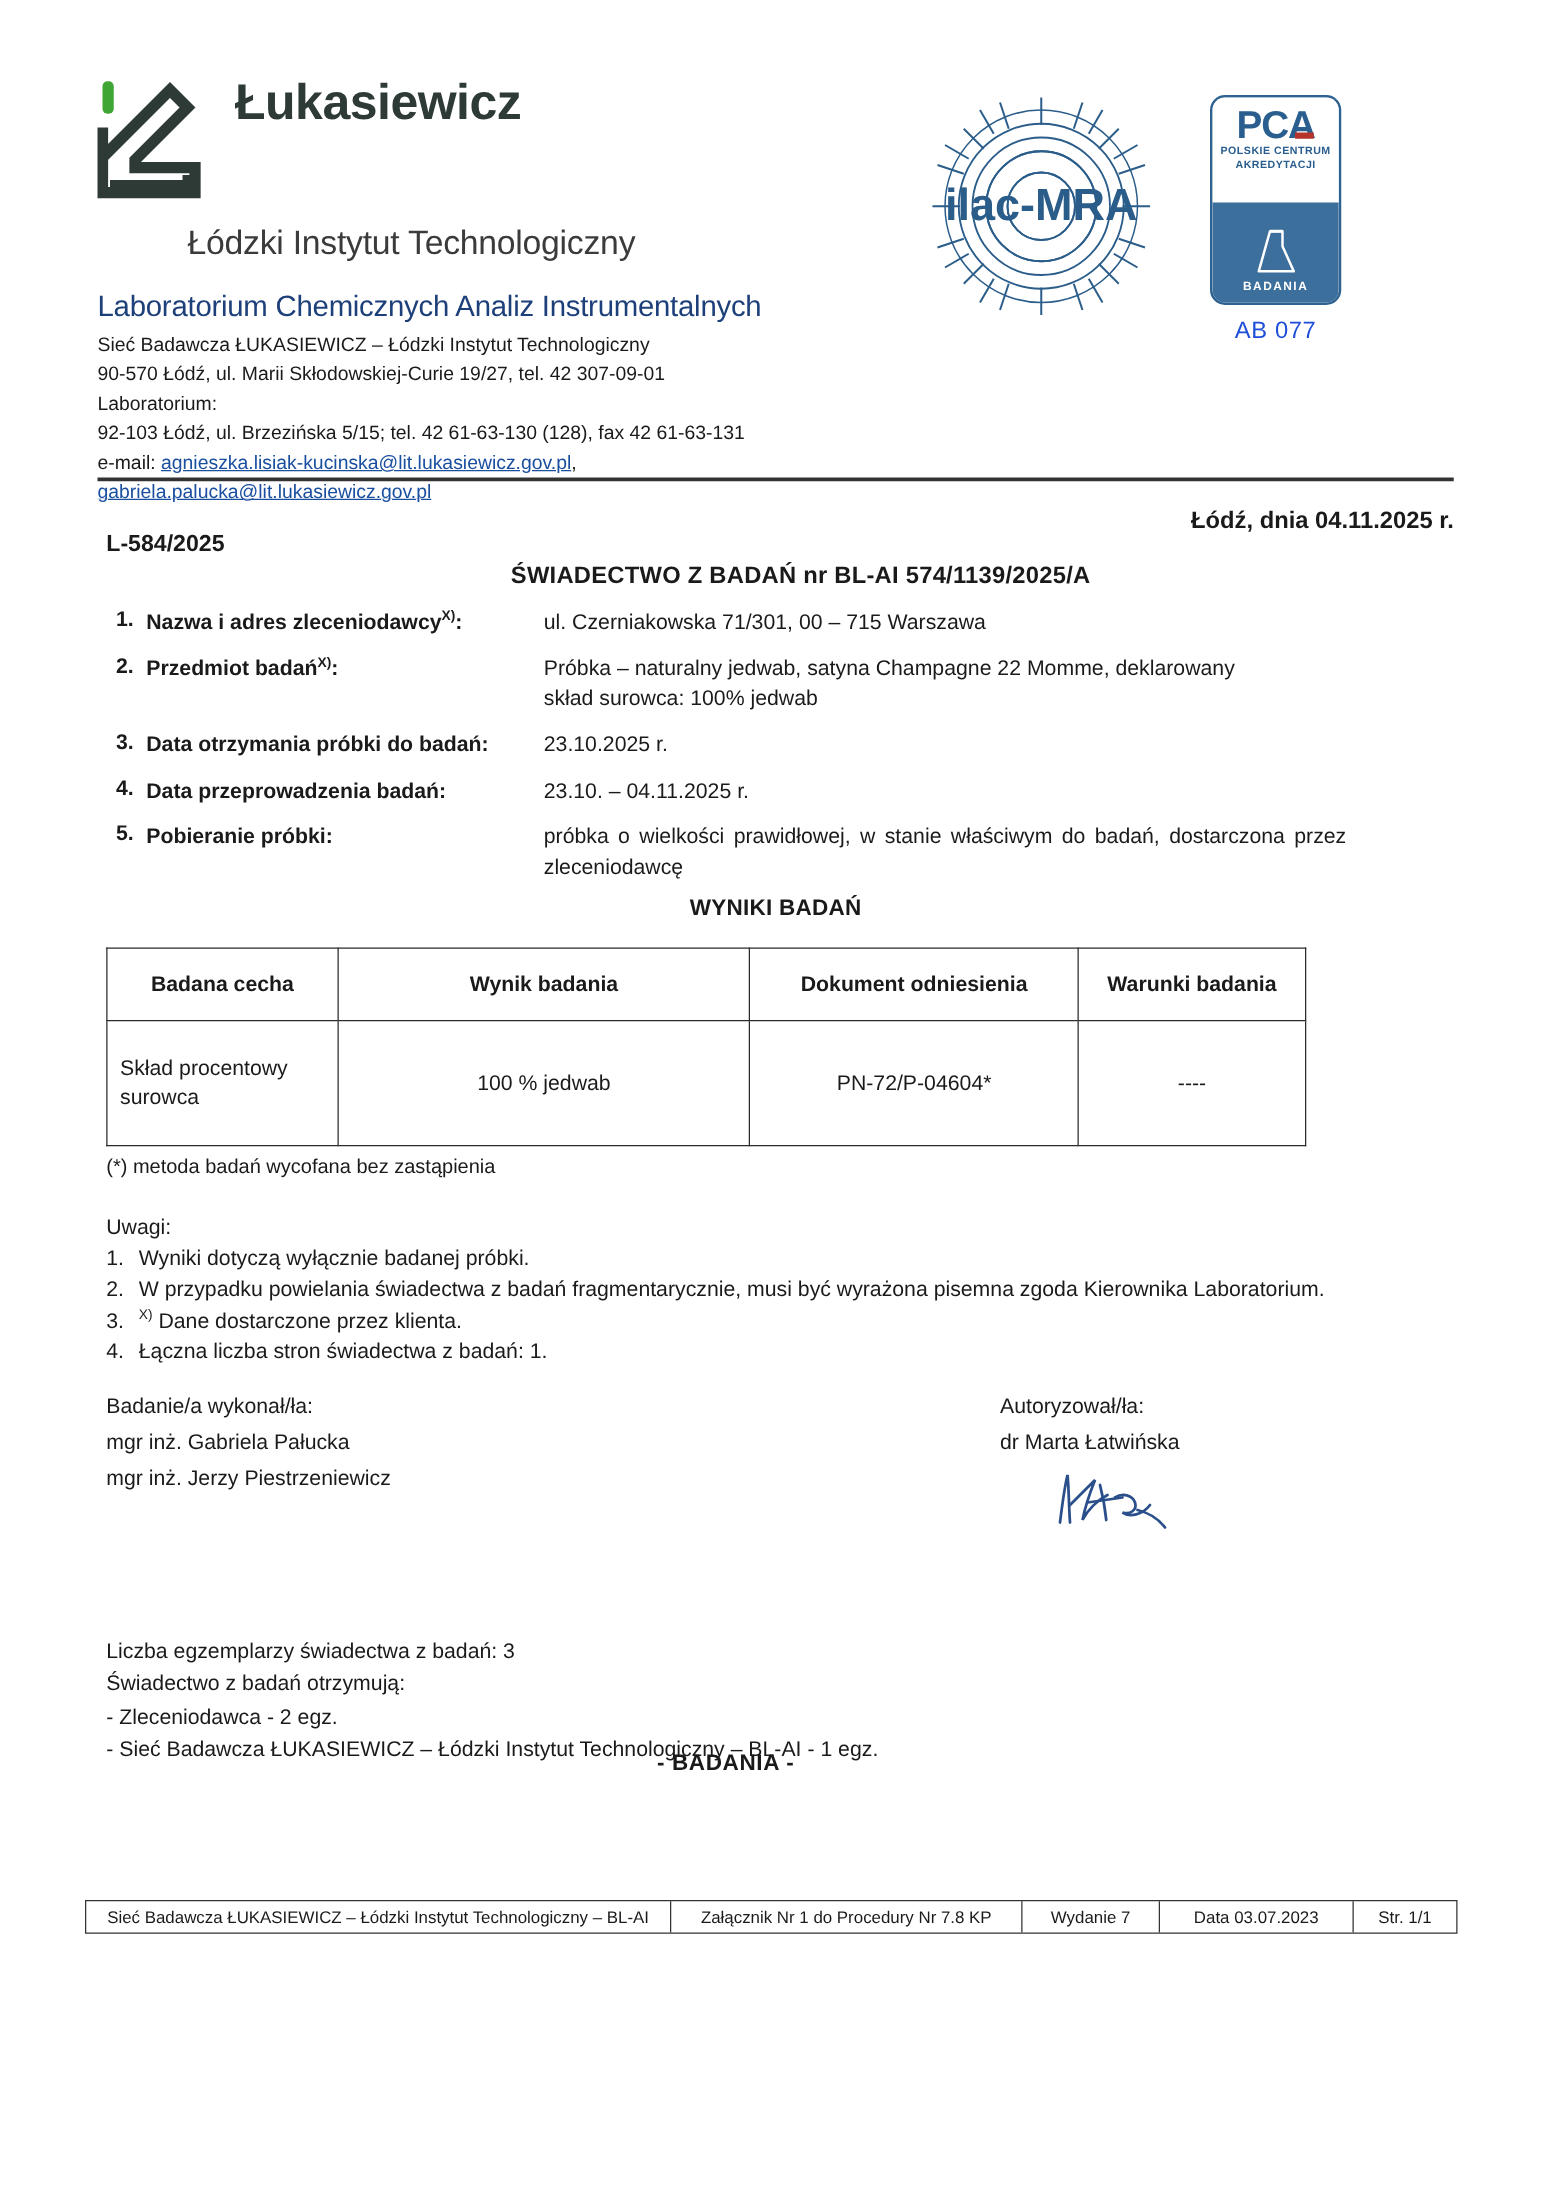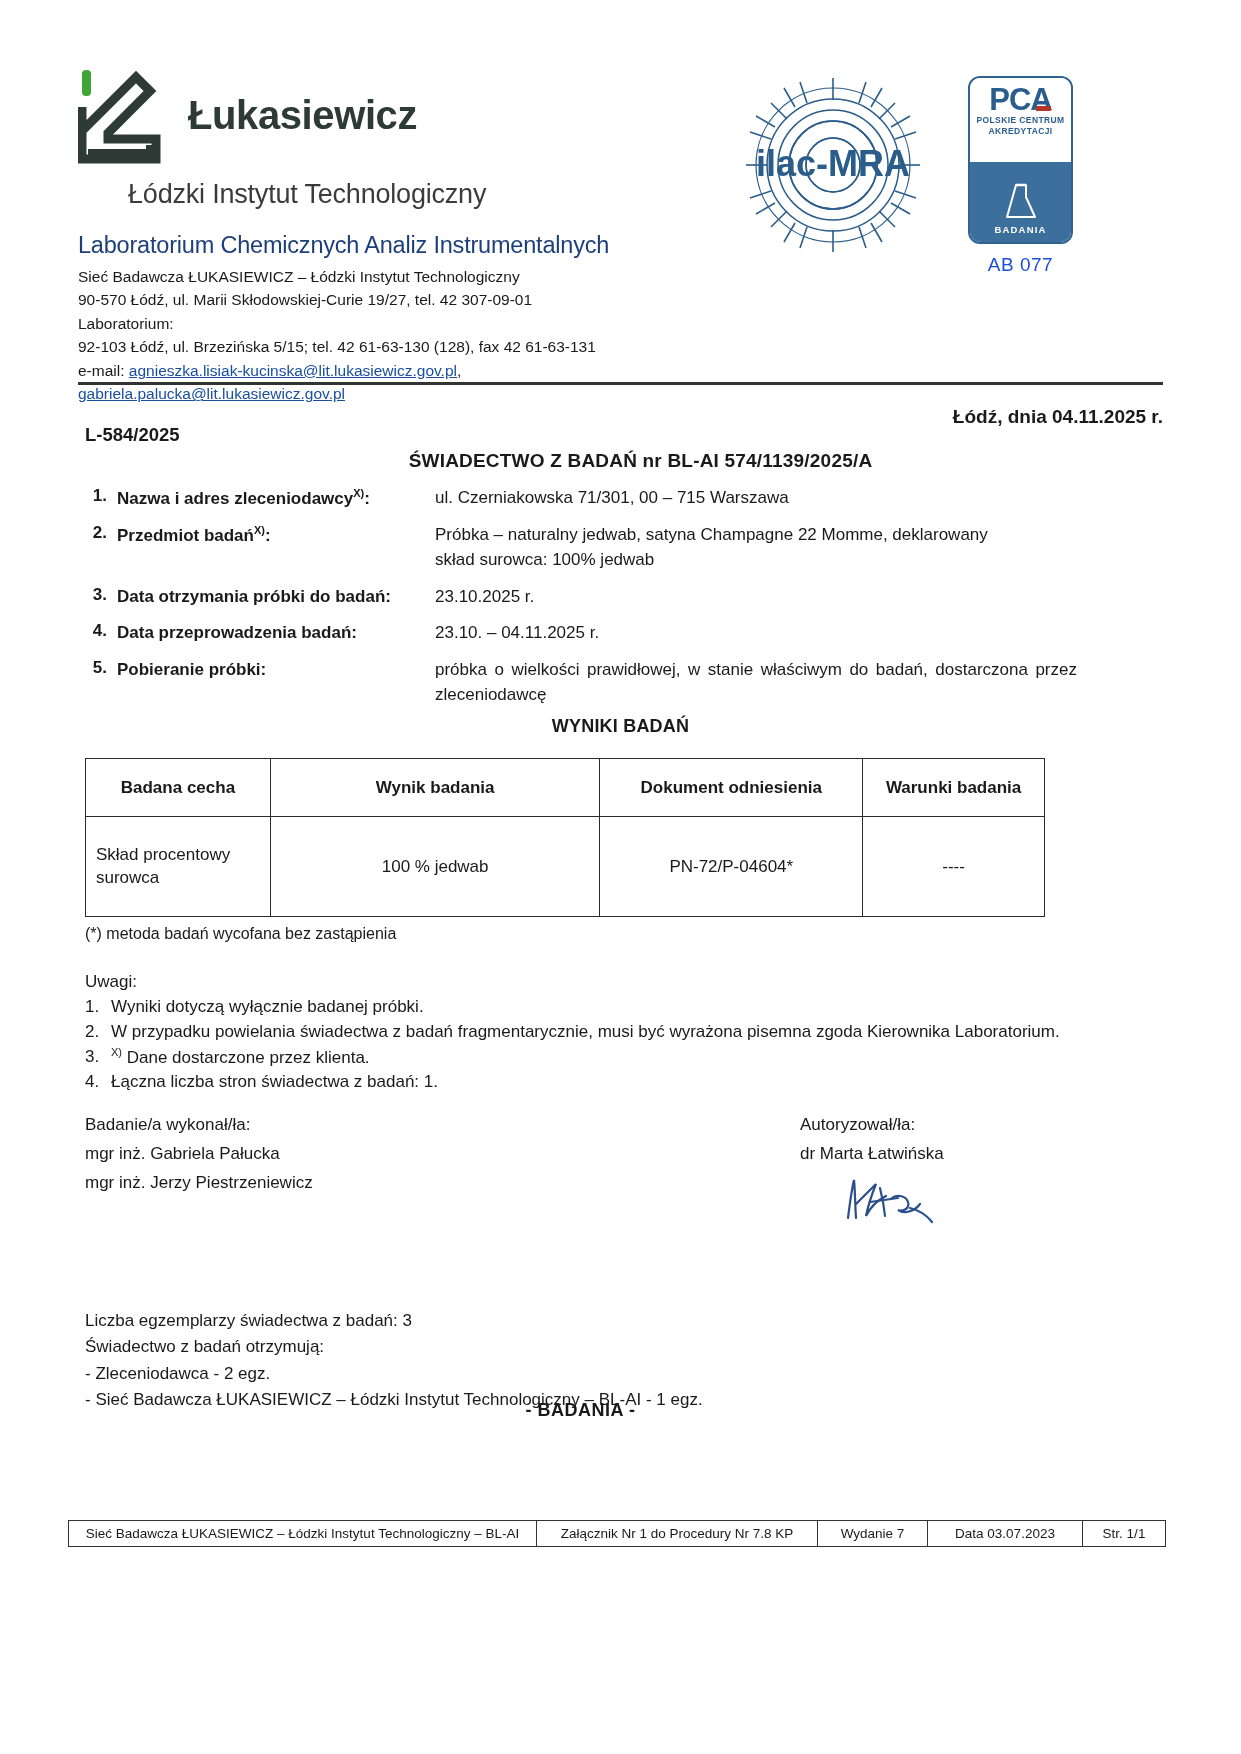--- a/index.html
+++ b/index.html
@@ -29,42 +29,42 @@
     width: 1085px;
     height: 330px;
   }
   .brand-block {
     position: absolute;
     left: 0; top: 0;
     width: 700px;
   }
   .logo-row {
     display: flex;
-    align-items: center;
+    align-items: flex-start;
     gap: 18px;
     height: 110px;
   }
   .logo-mark {
     width: 92px; height: 100px;
     position: relative;
     flex: none;
   }
   .logo-name {
     font-size: 40px;
     font-weight: bold;
     letter-spacing: -0.4px;
     color: #2e3a36;
     line-height: 1;
     padding-bottom: 4px;
   }
   .logo-sub {
     font-size: 27px;
     color: #3b3b3b;
     margin-top: 8px;
-    margin-left: 50px;
+    margin-left: 72px;
     letter-spacing: -0.2px;
     line-height: 1.1;
   }
   .lab-title {
     margin-top: 22px;
     font-size: 23.5px;
     font-weight: normal;
     color: #1d3f7a;
     letter-spacing: -0.2px;
   }

